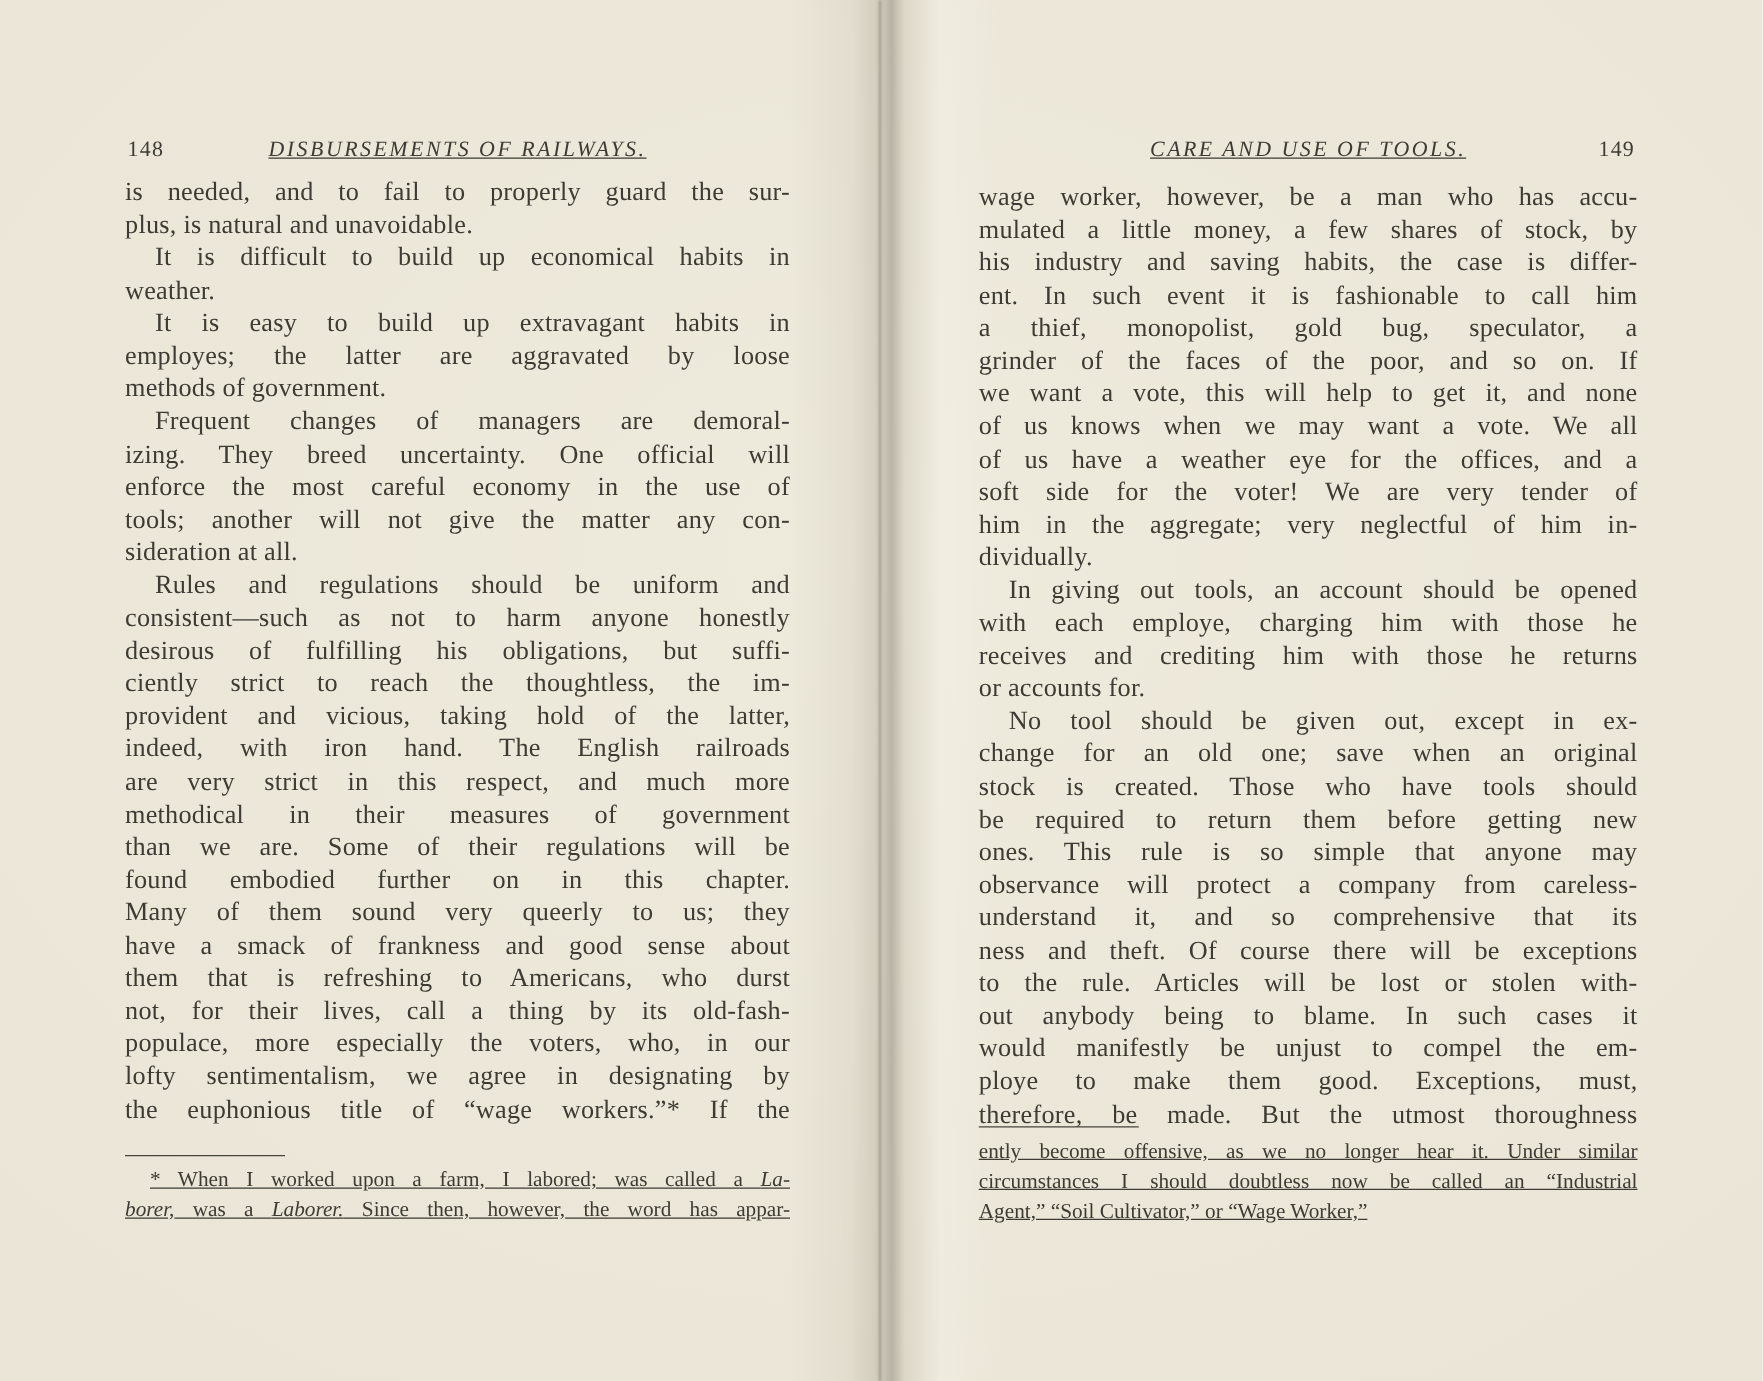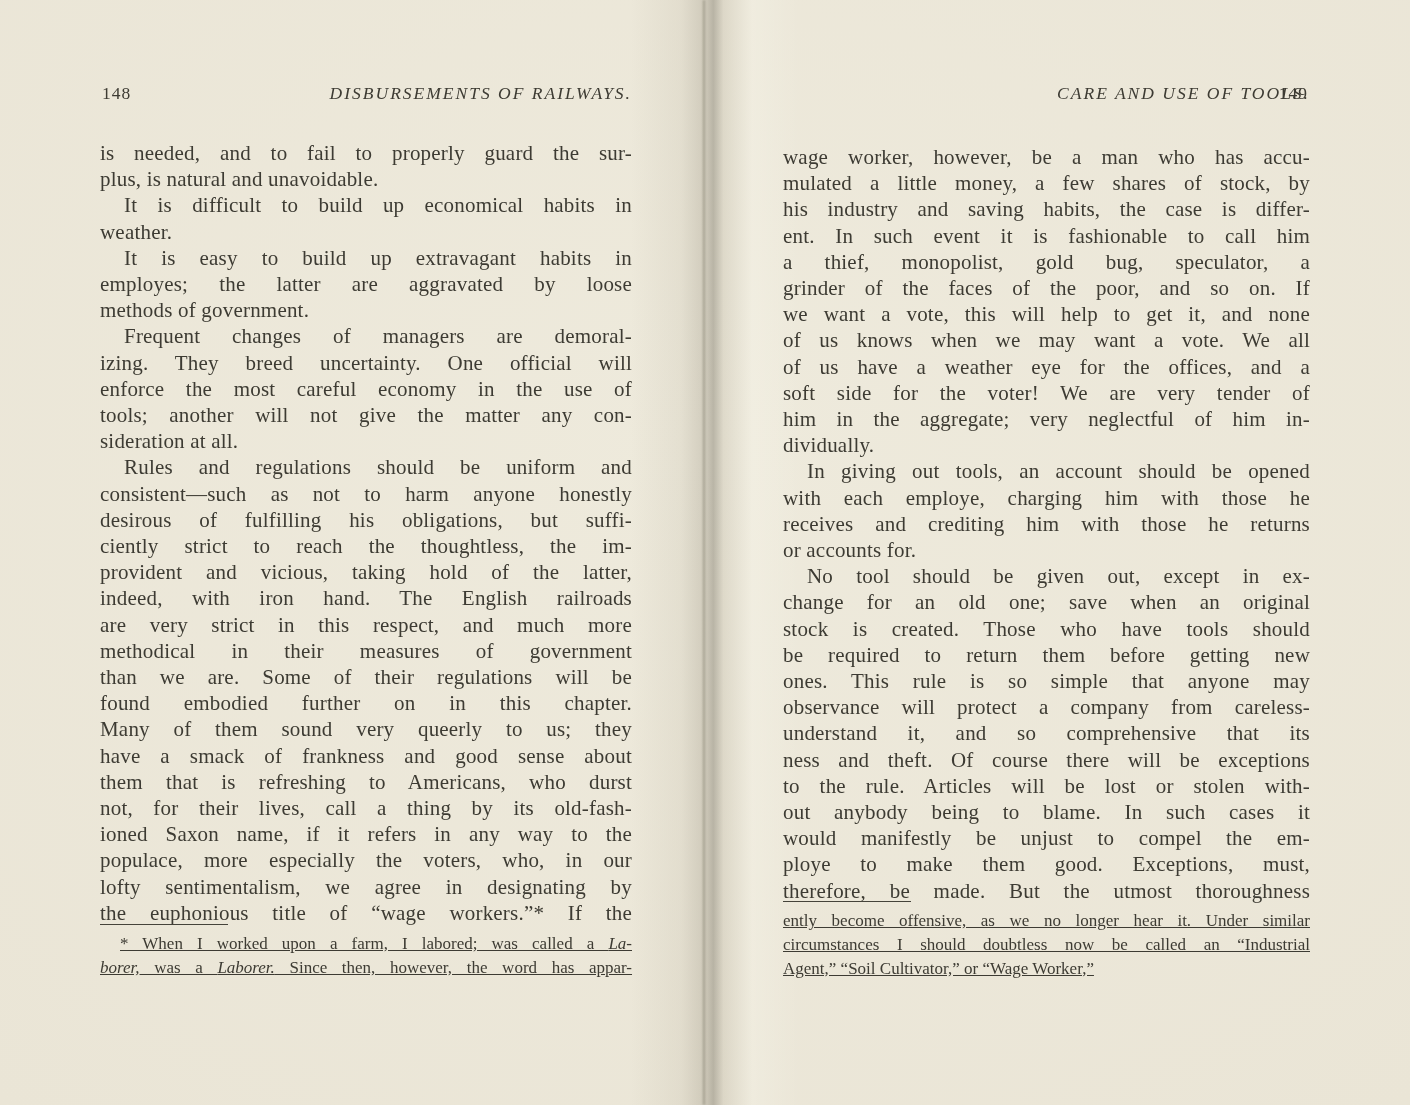--- a/index.html
+++ b/index.html
@@ -47,28 +47,29 @@
   .page {
     position: absolute;
     top: 0;
     height: 100%;
   }
   .page-left  { left: 100px; width: 532px; }
   .page-right { left: 783px; width: 527px; }
 
   .running-head {
     position: absolute;
-    top: 83px;
+    top: 109px;
     left: 0;
     right: 0;
     height: 22px;
+    text-decoration: underline;
   }
   .running-title {
     display: block;
-    text-align: right;
+    text-align: center;
     font-style: italic;
     font-size: 17.5px;
     letter-spacing: 2px;
   }
   .page-num {
     position: absolute;
     top: 0;
     font-size: 17.5px;
     letter-spacing: 1px;
   }
@@ -151,21 +152,20 @@
         <div class="line">provident and vicious, taking hold of the latter,</div>
         <div class="line">indeed, with iron hand.  The English railroads</div>
         <div class="line">are very strict in this respect, and much more</div>
         <div class="line">methodical in their measures of government</div>
         <div class="line">than we are.  Some of their regulations will be</div>
         <div class="line">found embodied further on in this chapter.</div>
         <div class="line">Many of them sound very queerly to us; they</div>
         <div class="line">have a smack of frankness and good sense about</div>
         <div class="line">them that is refreshing to Americans, who durst</div>
         <div class="line">not, for their lives, call a thing by its old-fash-</div>
-        <div class="line">ioned Saxon name, if it refers in any way to the</div>
         <div class="line">populace, more especially the voters, who, in our</div>
         <div class="line">lofty sentimentalism, we agree in designating by</div>
         <div class="line">the euphonious title of “wage workers.”*  If the</div>
       </div>
     <div class="footnote">
       <div class="footnote-rule"></div>
       <div class="footnote-lines">
           <div class="line indent"><span>* When I worked upon a farm, I labored; was called a </span><span class="it">La-</span></div>
           <div class="line"><span class="it">borer,</span><span> was a </span><span class="it">Laborer.</span><span>  Since then, however, the word has appar-</span></div>
         </div>

